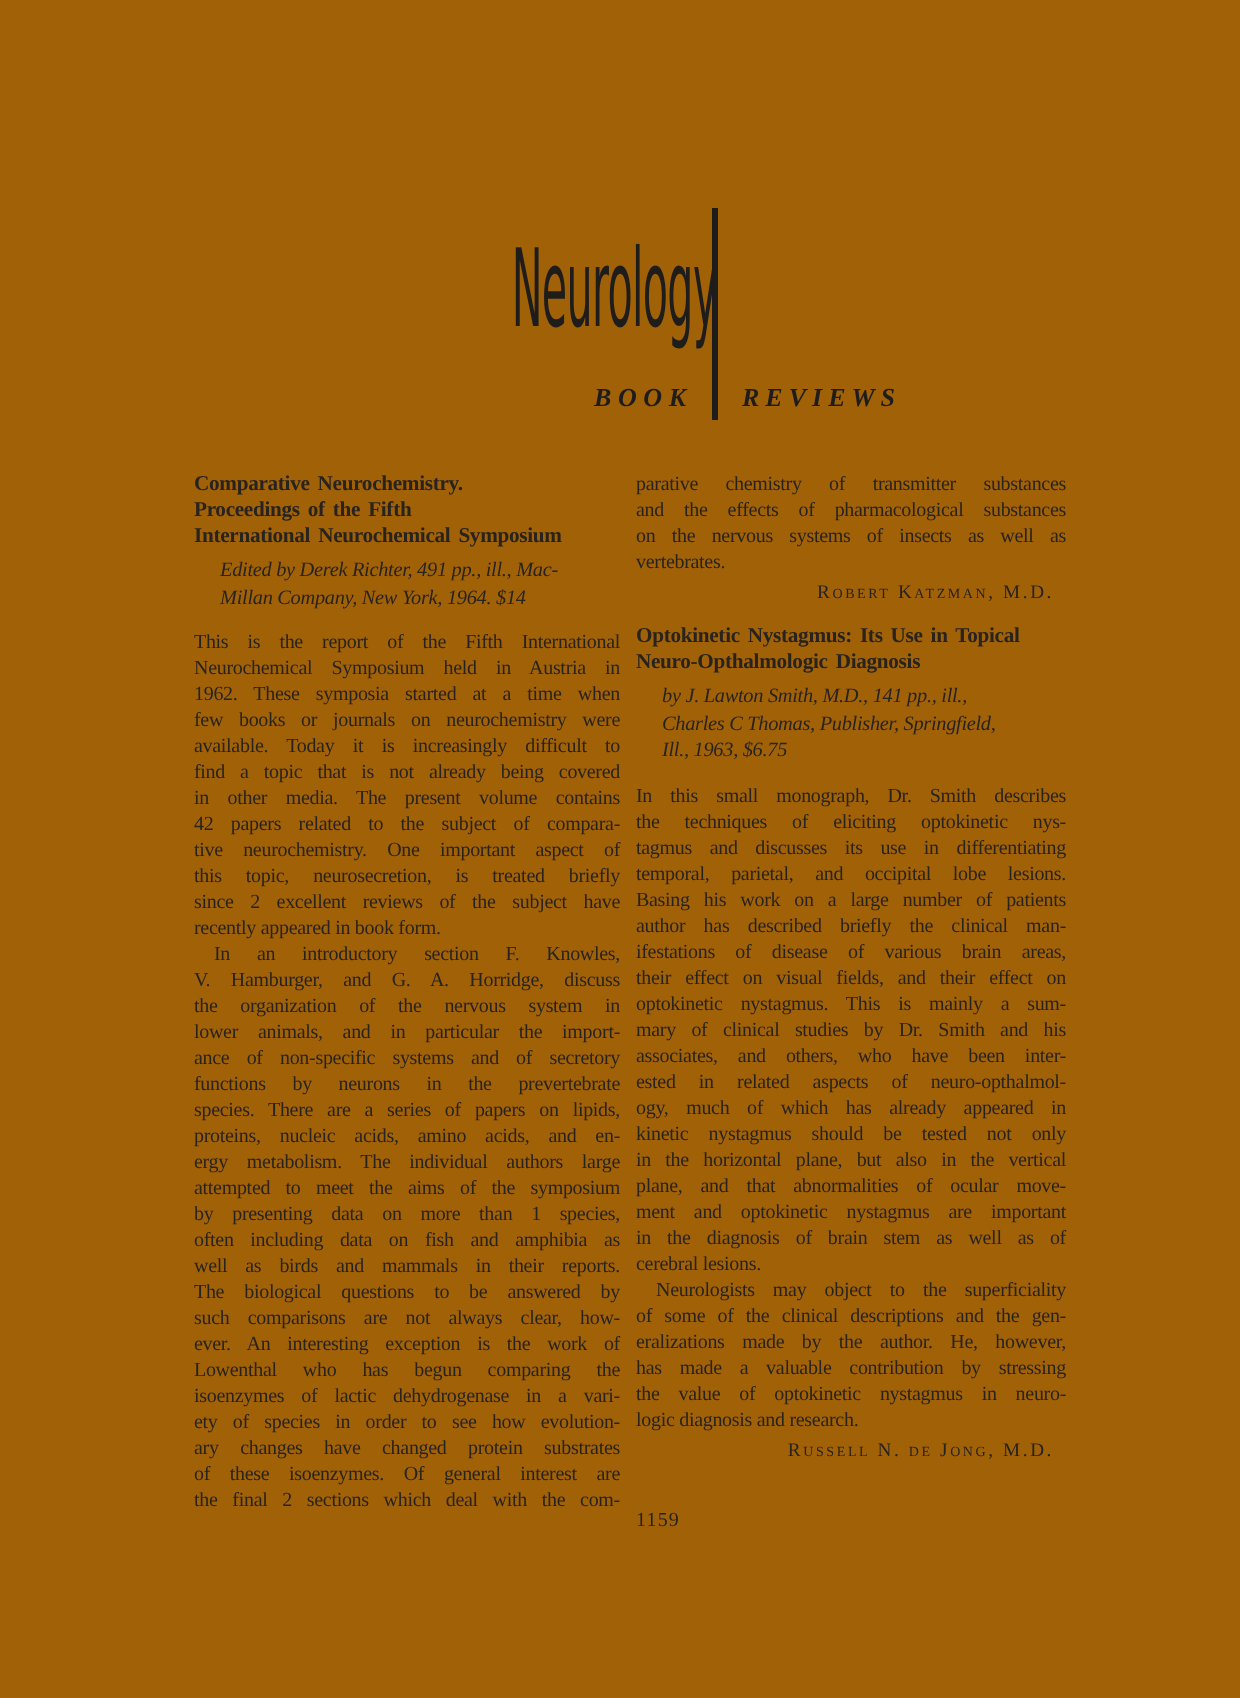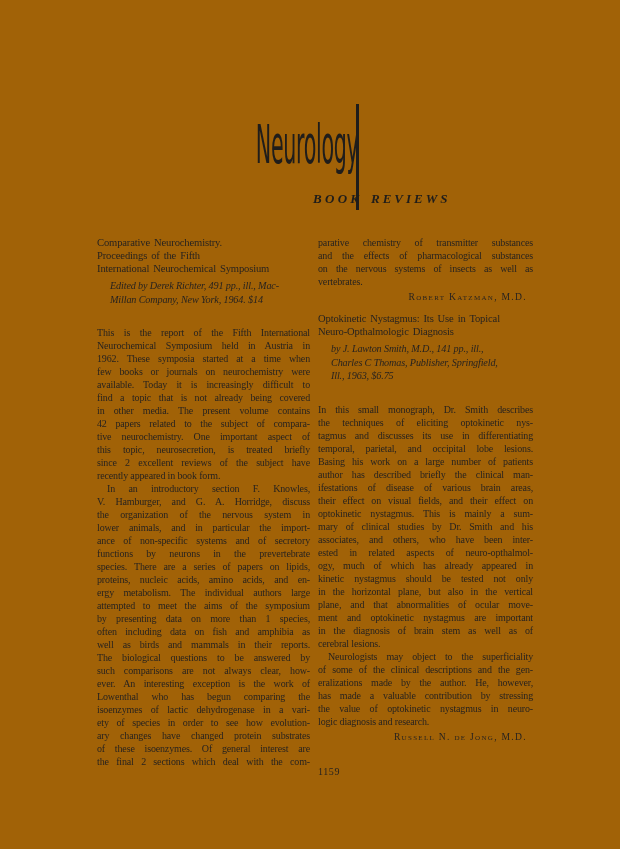--- a/index.html
+++ b/index.html
@@ -14,36 +14,36 @@
   .logo-svg { position:absolute; left:255px; top:98px; overflow:visible; }
   .logo-text {
     font-family:"DejaVu Sans",sans-serif; font-weight:400; fill:#1f1d1b;
     letter-spacing:-0.5px;
   }
   .m-rule { position:absolute; left:356px; top:104px; width:3px; height:106px; background:#1f1d1b; }
   .m-word {
     position:absolute; top:191px; font-family:"Liberation Serif",serif;
     font-weight:bold; font-style:italic; font-size:13px; color:#1f1d1b;
   }
-  .m-book { left:313px; letter-spacing:3.3px;text-align:center; }
+  .m-book { left:297px; letter-spacing:3.3px;text-align:center; }
   .m-reviews { left:371px; letter-spacing:3.0px; }
   
   .columns { position:absolute; left:97px; top:236px; width:436px; display:flex; gap:8px; }
   .col { font-size:10px; line-height:13px; letter-spacing:-0.15px; }
   .col-left { width:213px; }
   .col-right { width:215px; }
   .line { text-align:justify; text-align-last:justify; }
   .line-last { text-align-last:left; }
   .first-indent { text-indent:10px; }
-  .heading { font-weight:normal; font-size:10.6px; }
+  .heading { font-weight:bold; font-size:10.6px; }
   .heading .line { text-align:left; text-align-last:left; word-spacing:1.5px; }
   .citation { font-style:italic; font-size:10.2px; line-height:13.5px; margin:4px 0 8px 13px; }
   .citation .line { text-align:center; text-align-last:left; }
   .body-para { margin:0; }
-  .gap-top { margin-top:20px; }
+  .gap-top { margin-top:9px; }
   .sig {
     text-align:right; padding-right:6px; margin-top:2px;
     font-variant:small-caps; font-size:9.6px; letter-spacing:1.3px;
   }
   .review2 { margin-top:9px; }
   .pageno { margin-top:22px; padding-right:6px; font-size:10px; letter-spacing:0.6px; }
 </style>
 </head>
 <body>
 

